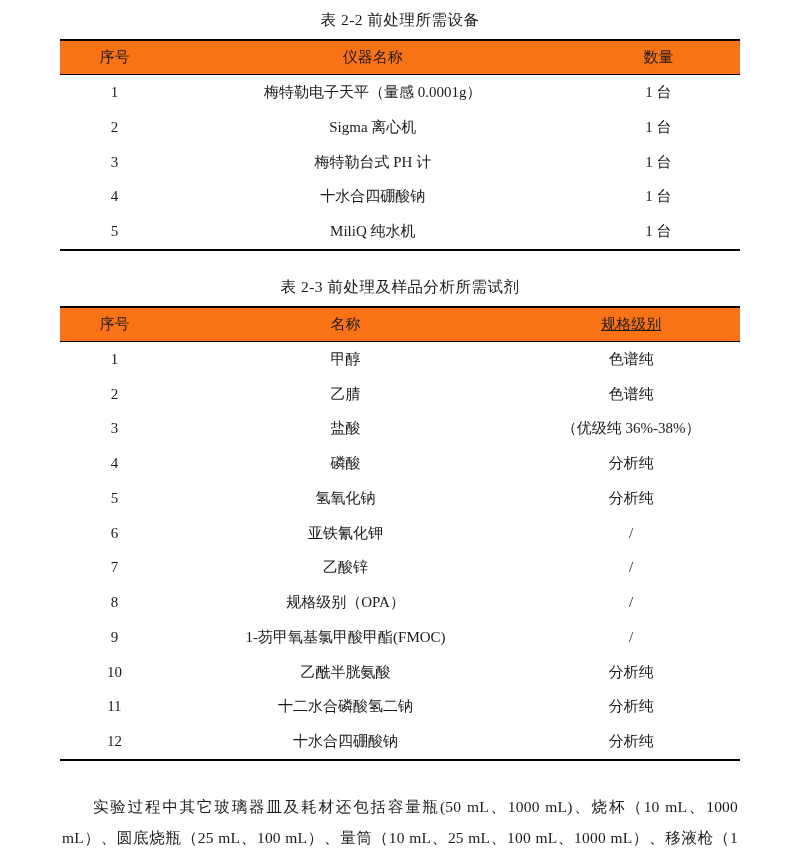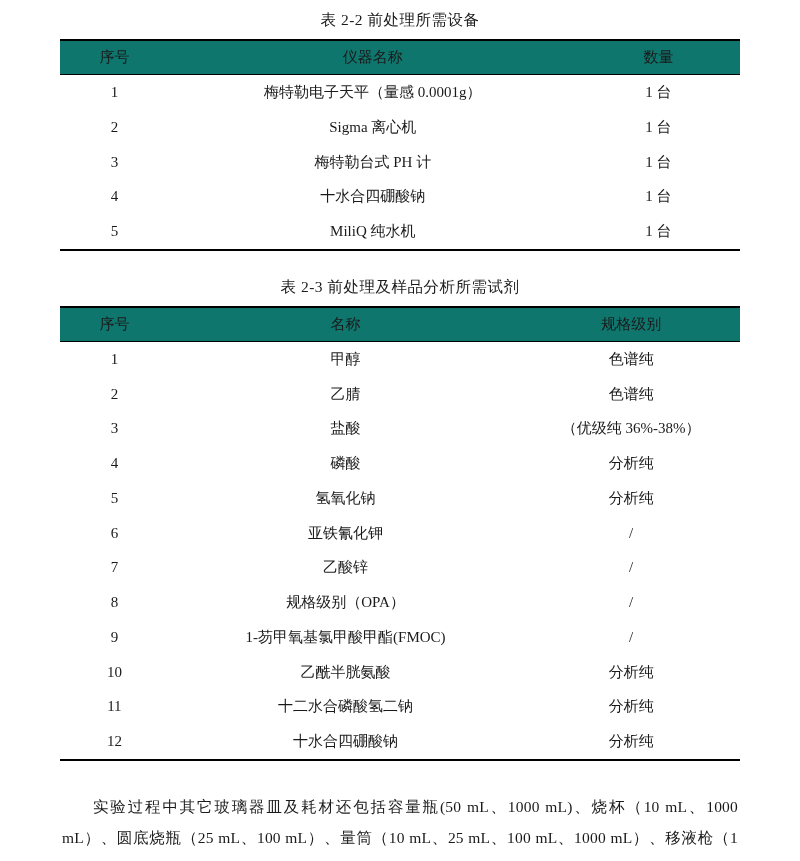--- a/index.html
+++ b/index.html
@@ -31,42 +31,42 @@
   table {
     border-collapse: collapse;
     width: 100%;
     table-layout: fixed;
   }
   table.tbl {
     border-top: 2.2px solid #000;
     border-bottom: 2.2px solid #000;
   }
   table.tbl thead tr {
-    background: #0f766e;
+    background: #f97316;
   }
   table.tbl thead th {
     border-bottom: 1.1px solid #000;
     font-weight: normal;
     font-size: 15px;
     padding: 7px 0 7px 0;
     text-align: center;
   }
   table.tbl tbody td {
     font-size: 15px;
     padding: 8px 0 8px 0;
     text-align: center;
     line-height: 1.25;
   }
   .col-no { width: 16%; }
   .col-name { width: 60%; }
   .col-qty { width: 24%; }
 
   .col-no2 { width: 16%; }
   .col-name2 { width: 52%; }
-  .col-spec2 { width: 32%; }
+  .col-spec2 { width: 32%; text-decoration: underline; }
 
   .num {
     font-size: 14.5px;
   }
   .spacer-1 { height: 26px; }
   .spacer-2 { height: 30px; }
   .para {
     margin: 0;
     font-size: 15.5px;
     line-height: 2.0;

